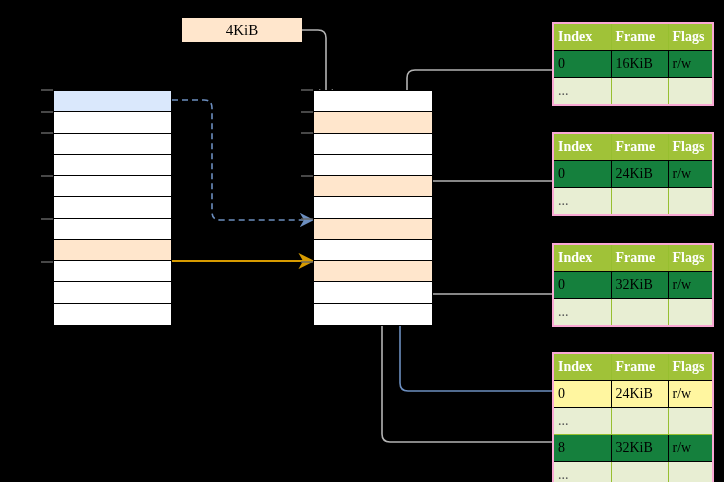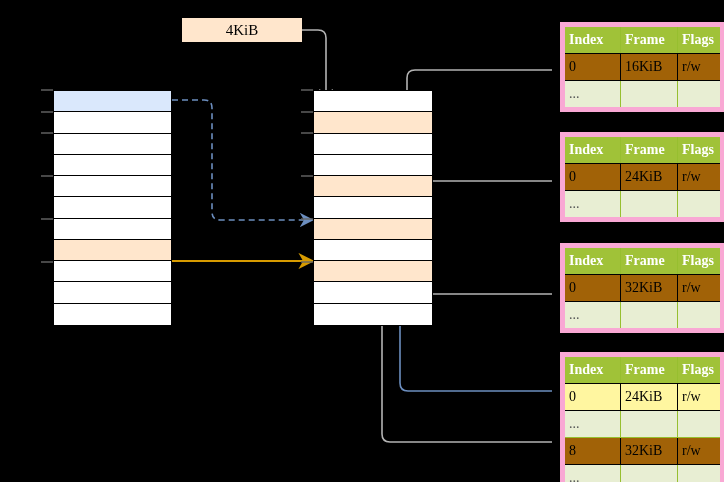--- a/index.html
+++ b/index.html
@@ -14,21 +14,21 @@
   .memcol .cell:last-child{border-bottom:none;}
   .cell.blue{background:#dae8fc;}
   .cell.orange{background:#ffe6cc;}
 
   
   .labelbox{position:absolute;box-sizing:border-box;background:#ffe6cc;
             color:#000;font-size:15px;line-height:24px;text-align:center;}
 
   
   .ptable{position:absolute;border-collapse:collapse;table-layout:fixed;
-          border:5px solid #f9a8d4;background:#a16207;margin-left:8px;}
+          border:2px solid #f9a8d4;background:#15803d;}
   .ptable th,.ptable td{border:1px solid #000;padding:0 4px;height:26px;
           font-size:14px;line-height:26px;text-align:left;overflow:hidden;
           white-space:nowrap;}
   .ptable th{background:#a0c238;color:#ffffff;font-weight:bold;
              border-color:#97bf2f;border-bottom-color:#000;}
   .ptable tr.alt td{background:#e8eed3;border-color:#97bf2f;color:#555;}
   .ptable td.hl{background:#fff6a0;}
   .ptable col.c-index{width:58px;}
   .ptable col.c-frame{width:57px;}
   .ptable col.c-flags{width:45px;}

